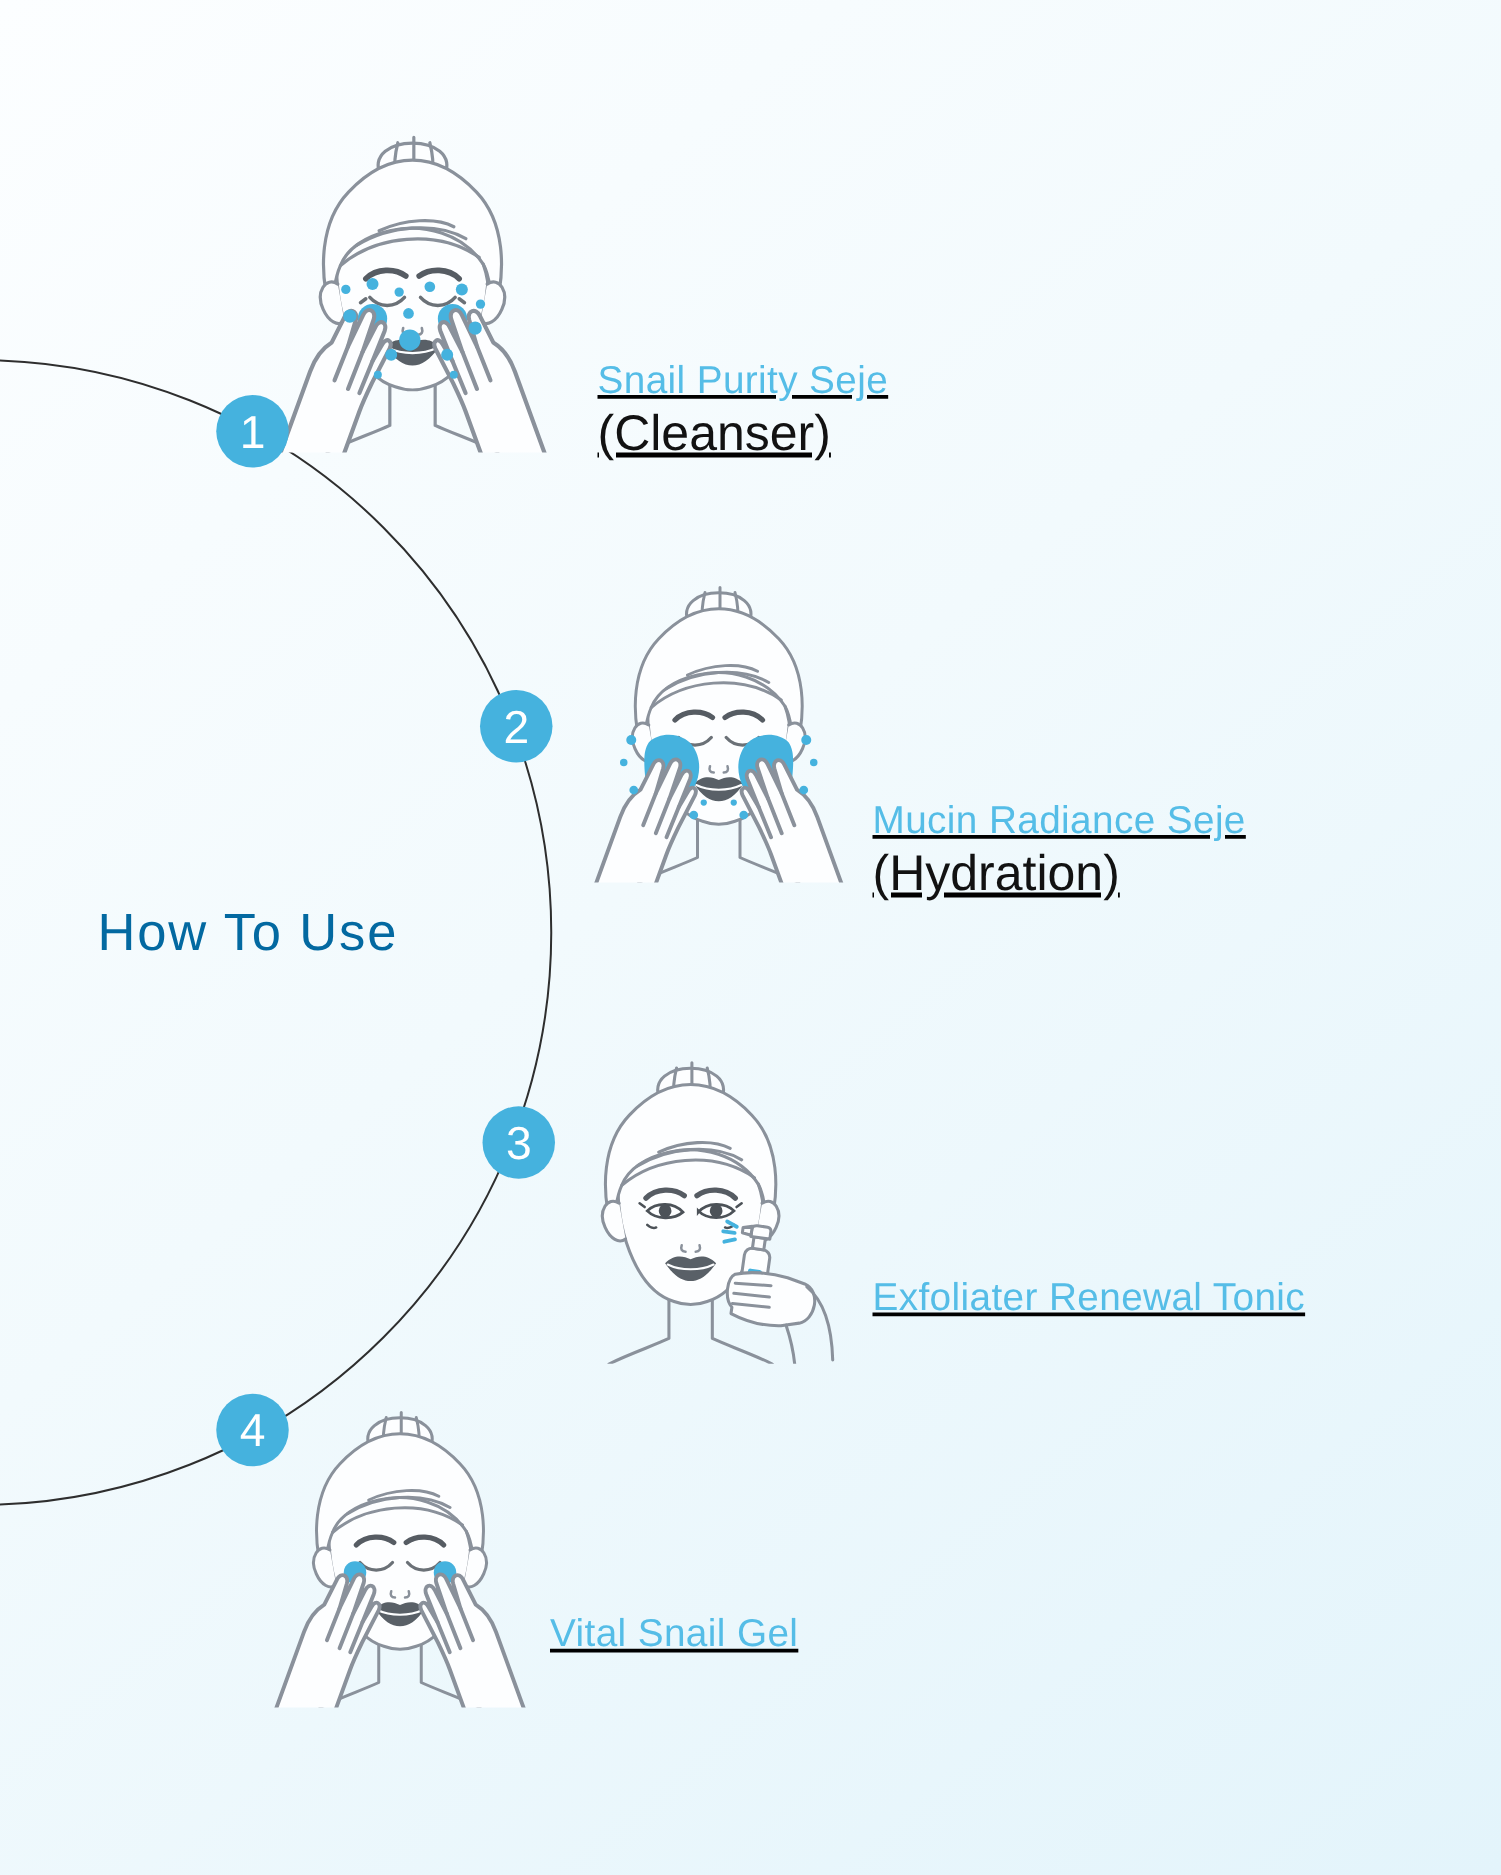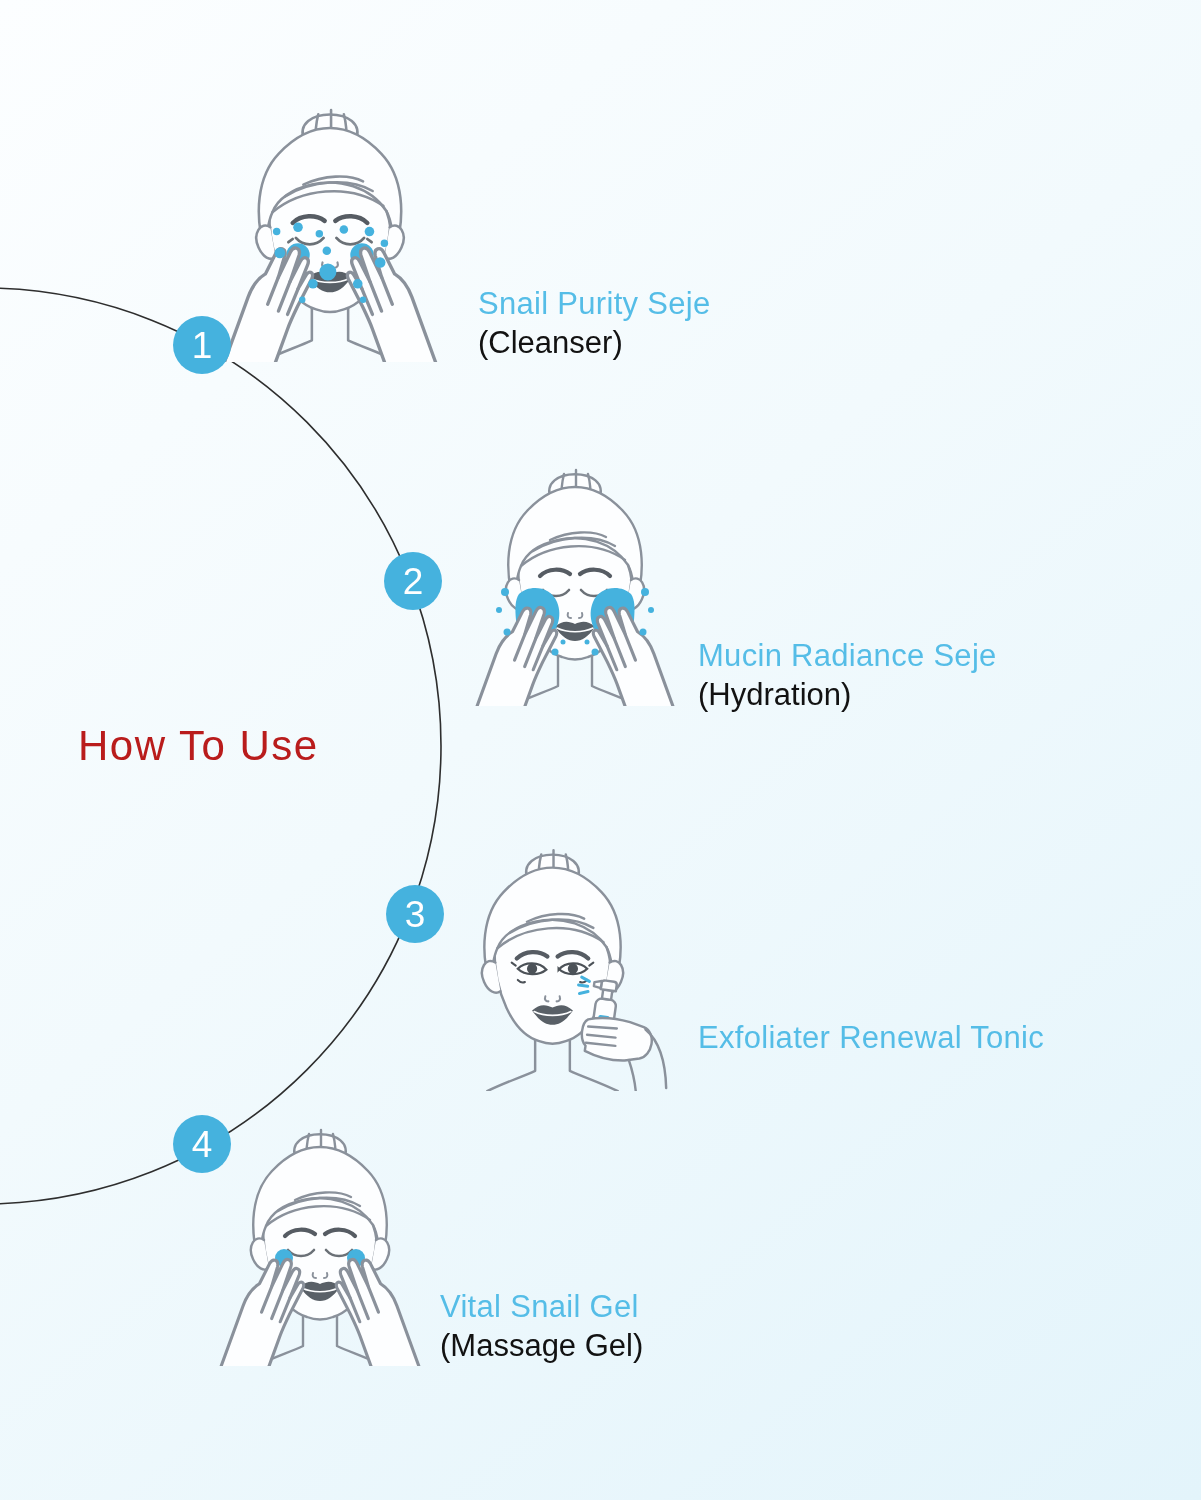--- a/index.html
+++ b/index.html
@@ -9,34 +9,34 @@
     --dark:#565c63;
   }
   html,body{margin:0;padding:0;}
   body{
     width:1201px;height:1500px;position:relative;overflow:hidden;
     font-family:"Liberation Sans",sans-serif;
     background:linear-gradient(140deg,#fcfeff 0%,#f2fafd 45%,#e3f4fb 100%);
   }
   .abs{position:absolute;}
   .title{
-    left:78px;top:722px;font-size:42px;letter-spacing:1.5px;color:#b91c1c;white-space:nowrap;
+    left:78px;top:722px;font-size:42px;letter-spacing:1.5px;color:#0369a1;white-space:nowrap;
   }
   .badge{
     width:58px;height:58px;border-radius:50%;background:var(--accent);
     color:#ffffff;display:flex;align-items:center;justify-content:center;
     font-size:37px;line-height:1;
   }
   .b1{left:173px;top:316px}
   .b2{left:384px;top:552px}
   .b3{left:386px;top:885px}
   .b4{left:173px;top:1115px}
-  .label{white-space:nowrap;}
+  .label{white-space:nowrap;text-decoration:underline;}
   .label .product{font-size:31px;color:var(--label-blue);letter-spacing:.3px;}
-  .label .category{font-size:31px;color:#121212;margin-top:3px;}
+  .label .category{font-size:40px;color:#121212;margin-top:3px;}
   .t1{left:478px;top:286px}
   .t2{left:698px;top:638px}
   .t3{left:698px;top:1020px}
   .t4{left:440px;top:1289px}
   .i1{left:202px;top:95px;width:256px}
   .i2{left:455px;top:456px;width:240px}
   .i3{left:430px;top:836px;width:245px}
   .i4{left:200px;top:1116px;width:240px}
   
   .ln{fill:none;stroke:var(--line);stroke-width:2.4;stroke-linecap:round;stroke-linejoin:round;}
@@ -180,14 +180,13 @@
 </div>
 <div class="abs label t2">
   <div class="product">Mucin Radiance Seje</div>
   <div class="category">(Hydration)</div>
 </div>
 <div class="abs label t3">
   <div class="product">Exfoliater Renewal Tonic</div>
 </div>
 <div class="abs label t4">
   <div class="product">Vital Snail Gel</div>
-  <div class="category">(Massage Gel)</div>
 </div>
 
 </body></html>

